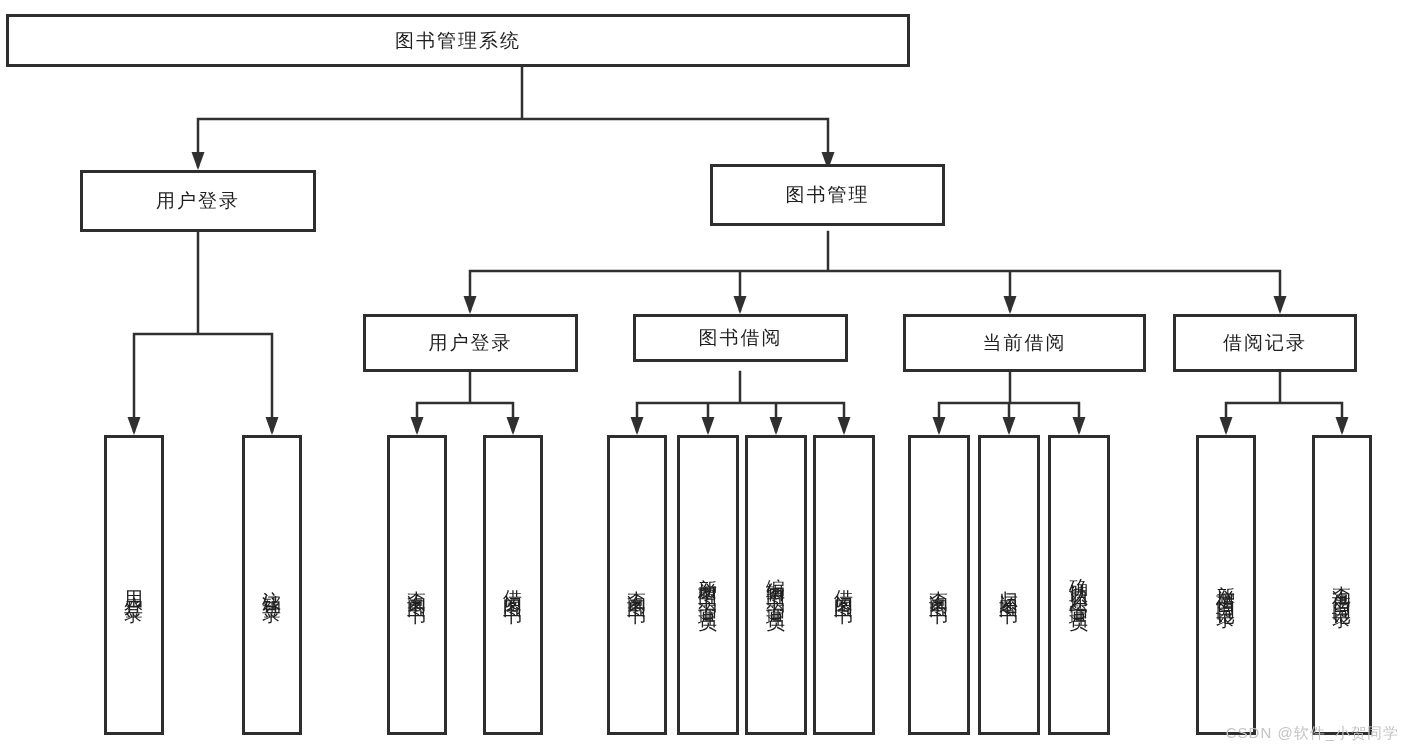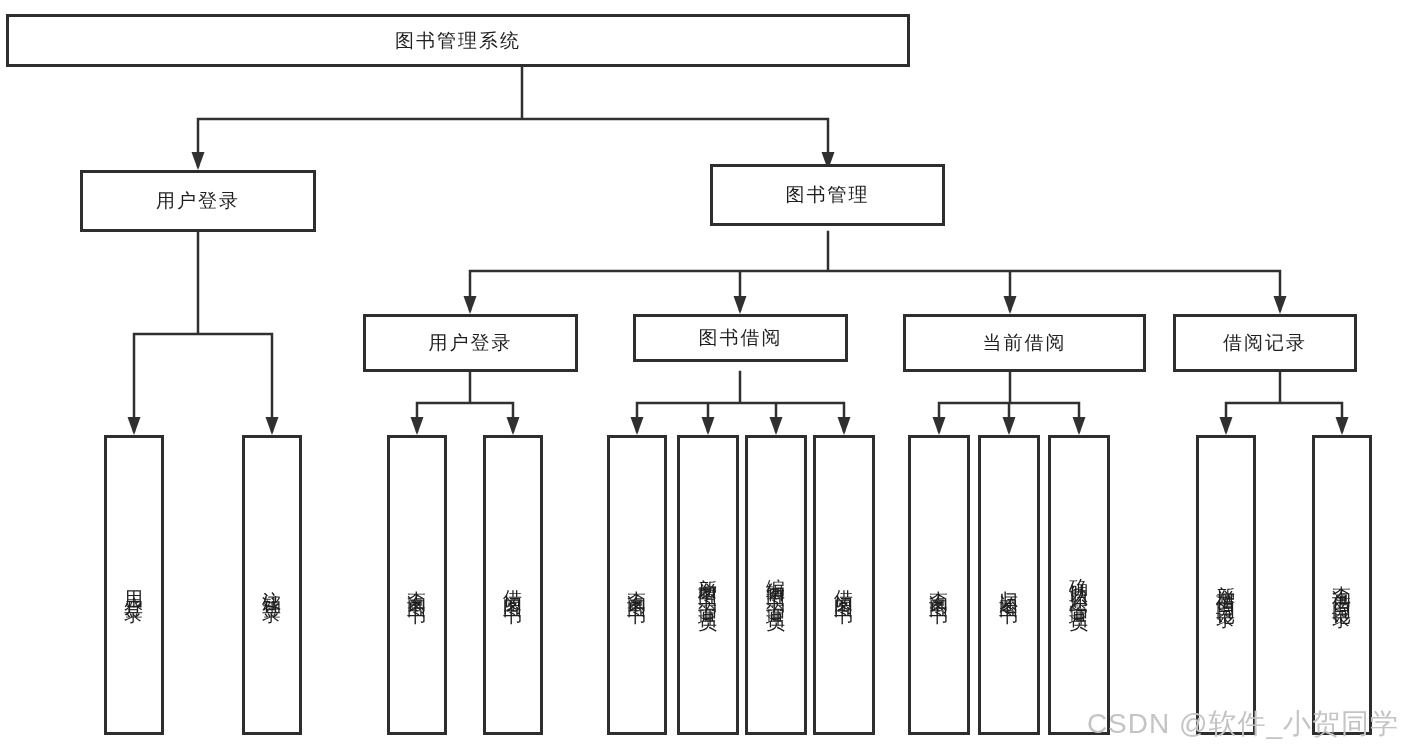--- a/index.html
+++ b/index.html
@@ -30,21 +30,21 @@
     writing-mode:vertical-rl;
     text-orientation:mixed;
     font-size:19px;
     letter-spacing:5px;
     line-height:1;
   }
   .watermark{
     position:absolute;
     right:6px;
     bottom:4px;
-    font-size:28px;
+    font-size:15px;
     color:#c4c4c4;
     letter-spacing:1px;
     white-space:nowrap;
   }
 </style>
 </head>
 <body>
 
 <div class="canvas">
 

